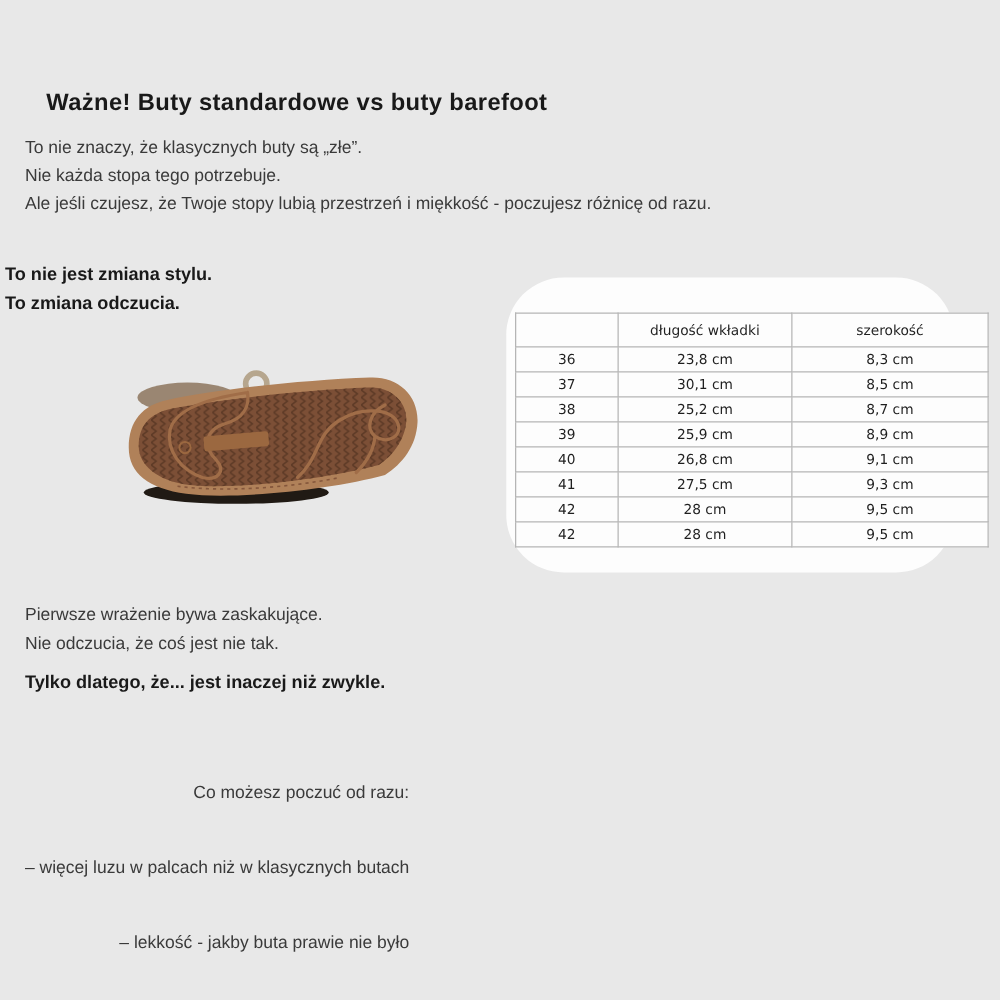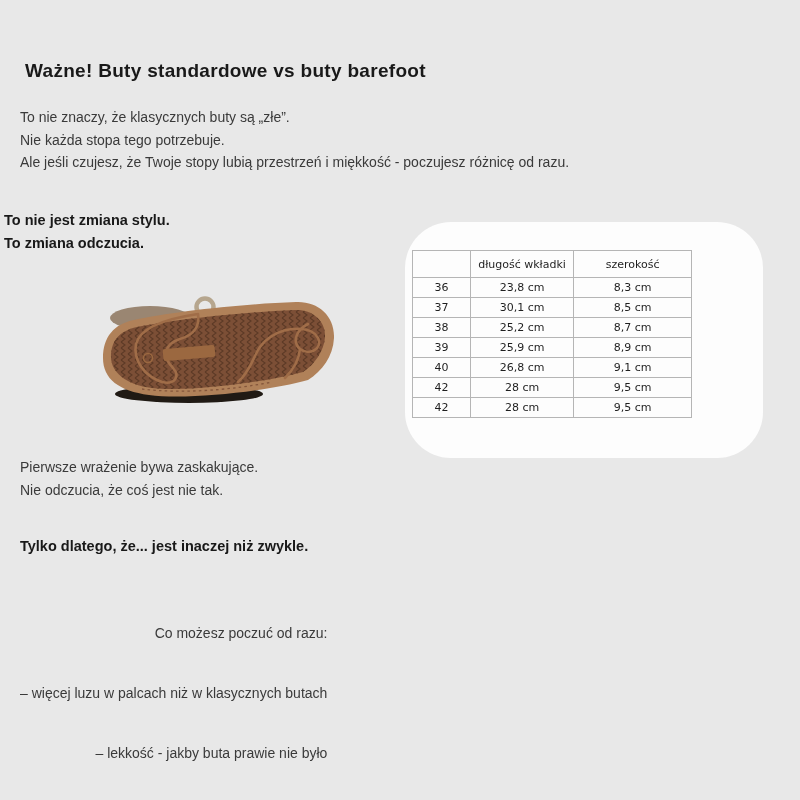--- a/index.html
+++ b/index.html
@@ -23,42 +23,42 @@
   body{
     width:800px;height:800px;
     background:var(--background);
     font-family:"Liberation Sans",sans-serif;
     color:var(--body-text);
     overflow:hidden;
   }
   .page{position:relative;width:800px;height:800px;}
 
   .title{
-    position:absolute;left:20px;top:55px;margin:5px;
+    position:absolute;left:20px;top:55px;margin:17px;
     font-size:19px;font-weight:700;letter-spacing:.3px;
     color:var(--heading-text);
   }
   .intro{
     position:absolute;left:20px;top:106px;
     font-size:14px;line-height:22.5px;color:var(--body-text);
   }
   .intro p{margin:0;}
   .emphasis{
     position:absolute;left:4px;top:209px;
     font-size:14.5px;font-weight:700;line-height:22.5px;
     color:var(--heading-text);
   }
   .emphasis p{margin:0;}
 
   .card{
     position:absolute;left:405px;top:222px;width:358px;height:236px;
     background:var(--card);border-radius:46px;
   }
   table.size-table{
-    position:absolute;left:412px;top:250px;width:280px;
+    position:absolute;left:412px;top:250px;width:379px;
     border-collapse:collapse;
     font-family:"DejaVu Sans",sans-serif;
     font-size:11px;color:var(--table-text);
     background:var(--card);
     border:1.5px solid var(--table-border-outer);
   }
   table.size-table th,table.size-table td{
     border:1px solid var(--table-border-inner);
     text-align:center;vertical-align:middle;
     font-weight:400;padding:0;
@@ -79,21 +79,21 @@
   .upper-dark{fill:var(--shoe-upper-dark);}
   .upper-suede{fill:var(--shoe-upper-suede);}
   .stitches{fill:none;stroke:var(--sole-tread);stroke-width:1.3;stroke-dasharray:2.5 3.2;opacity:.85;}
 
   .section-heading{
     position:absolute;left:21px;top:437px;margin:0;
     font-size:18px;font-weight:700;letter-spacing:.2px;
     color:var(--heading-text);
   }
   .feel-lines{
-    position:absolute;left:20px;top:456px;
+    position:absolute;left:20px;top:480px;
     font-size:14px;line-height:22.5px;color:var(--body-text);
   }
   .feel-lines p{margin:0;}
   .feel-emphasis{
     position:absolute;left:20px;top:538px;margin:0;
     font-size:14.5px;font-weight:700;color:var(--heading-text);
   }
   .feel-list{
     position:absolute;left:20px;top:583px;
     font-size:14px;line-height:20px;color:var(--body-text);
@@ -154,20 +154,25 @@
           <td>39</td>
           <td>25,9 cm</td>
           <td>8,9 cm</td>
         </tr>
         <tr>
           <td>40</td>
           <td>26,8 cm</td>
           <td>9,1 cm</td>
         </tr>
         <tr>
+          <td>41</td>
+          <td>27,5 cm</td>
+          <td>9,3 cm</td>
+        </tr>
+        <tr>
           <td>42</td>
           <td>28 cm</td>
           <td>9,5 cm</td>
         </tr>
         <tr>
           <td>42</td>
           <td>28 cm</td>
           <td>9,5 cm</td>
         </tr>
       </tbody>

